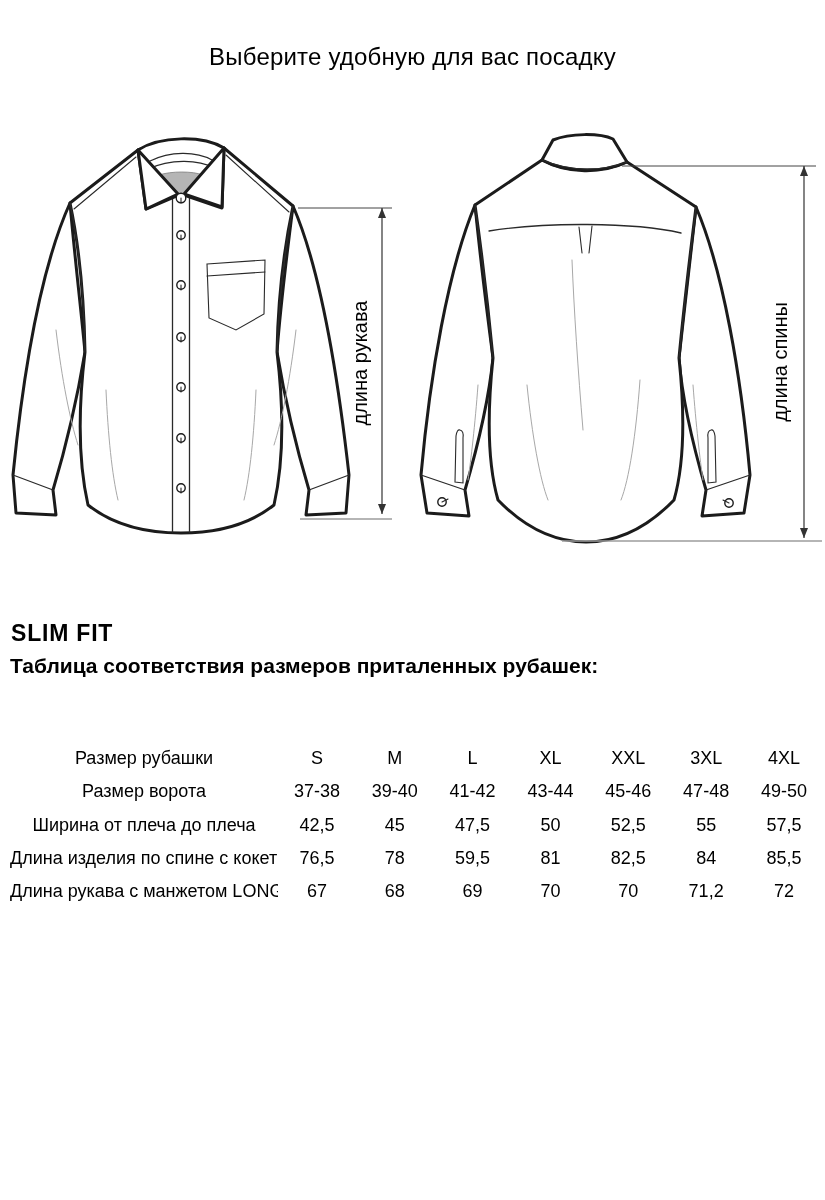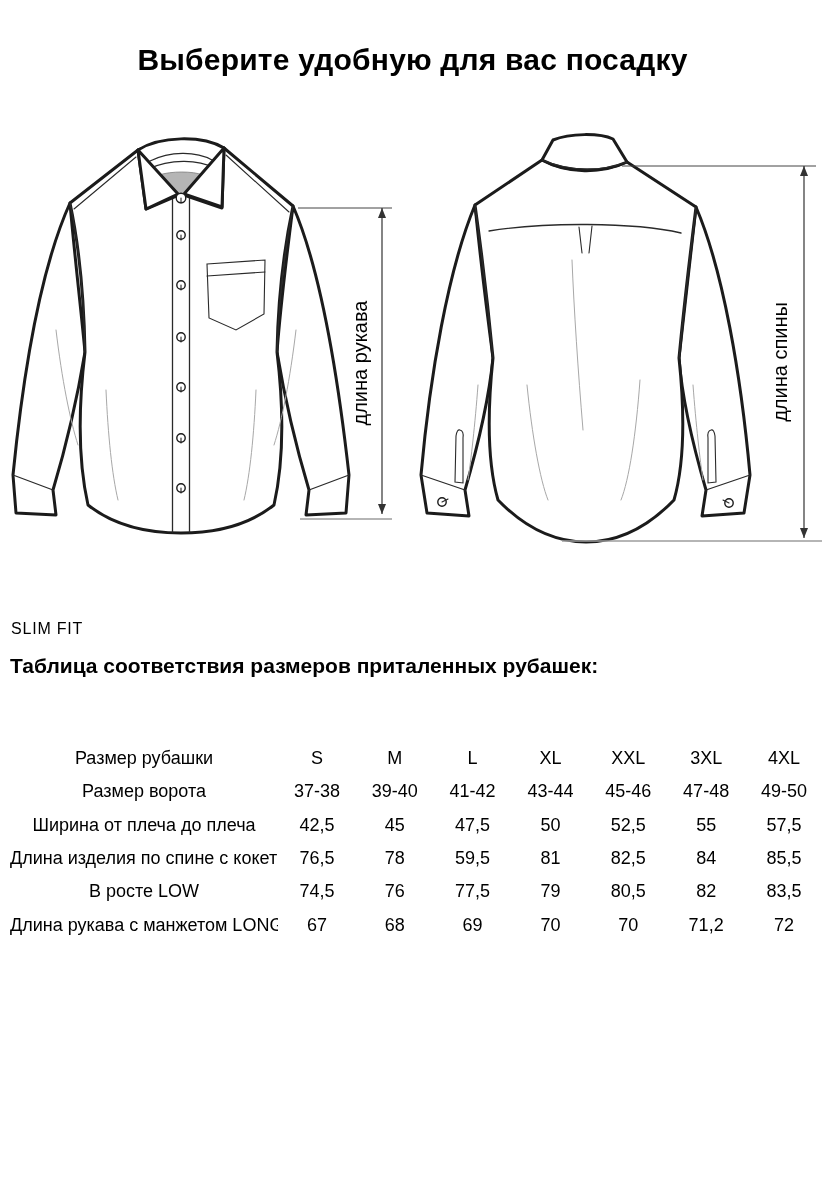--- a/index.html
+++ b/index.html
@@ -2,29 +2,29 @@
 <html><head>
 <meta charset="utf-8">
 <style>
   html,body{margin:0;padding:0;background:#fff;}
   .page{
     position:relative;width:825px;height:1200px;background:#ffffff;overflow:hidden;
     font-family:"Liberation Sans","DejaVu Sans",sans-serif;color:#000;
   }
   .title{
     position:absolute;top:43px;left:0;width:825px;text-align:center;
-    font-size:30px;font-weight:700;letter-spacing:0.2px;white-space:nowrap;
+    font-size:24px;font-weight:400;letter-spacing:0.2px;white-space:nowrap;
   }
   .figure{position:absolute;left:0;top:130px;width:825px;height:440px;}
   .figure svg{position:absolute;top:0;}
   #front-svg{left:0;}
   #back-svg{left:412px;}
   .fit-heading{
     position:absolute;top:620px;left:11px;
-    font-size:16px;font-weight:400;letter-spacing:0.8px;
+    font-size:23px;font-weight:700;letter-spacing:0.8px;
   }
   .table-caption{
     position:absolute;top:654px;left:10px;
     font-size:21px;font-weight:700;
   }
   table.size-table{
     position:absolute;top:742px;left:10px;width:813px;
     border-collapse:collapse;table-layout:fixed;
     font-size:18px;
   }
@@ -224,30 +224,20 @@
           <td class="row-label">Длина изделия по спине с кокеткой</td>
           <td>76,5</td>
           <td>78</td>
           <td>59,5</td>
           <td>81</td>
           <td>82,5</td>
           <td>84</td>
           <td>85,5</td>
         </tr>
         <tr>
-          <td class="row-label">В росте LOW</td>
-          <td>74,5</td>
-          <td>76</td>
-          <td>77,5</td>
-          <td>79</td>
-          <td>80,5</td>
-          <td>82</td>
-          <td>83,5</td>
-        </tr>
-        <tr>
           <td class="row-label">Длина рукава с манжетом LONG</td>
           <td>67</td>
           <td>68</td>
           <td>69</td>
           <td>70</td>
           <td>70</td>
           <td>71,2</td>
           <td>72</td>
         </tr>
       </tbody>

